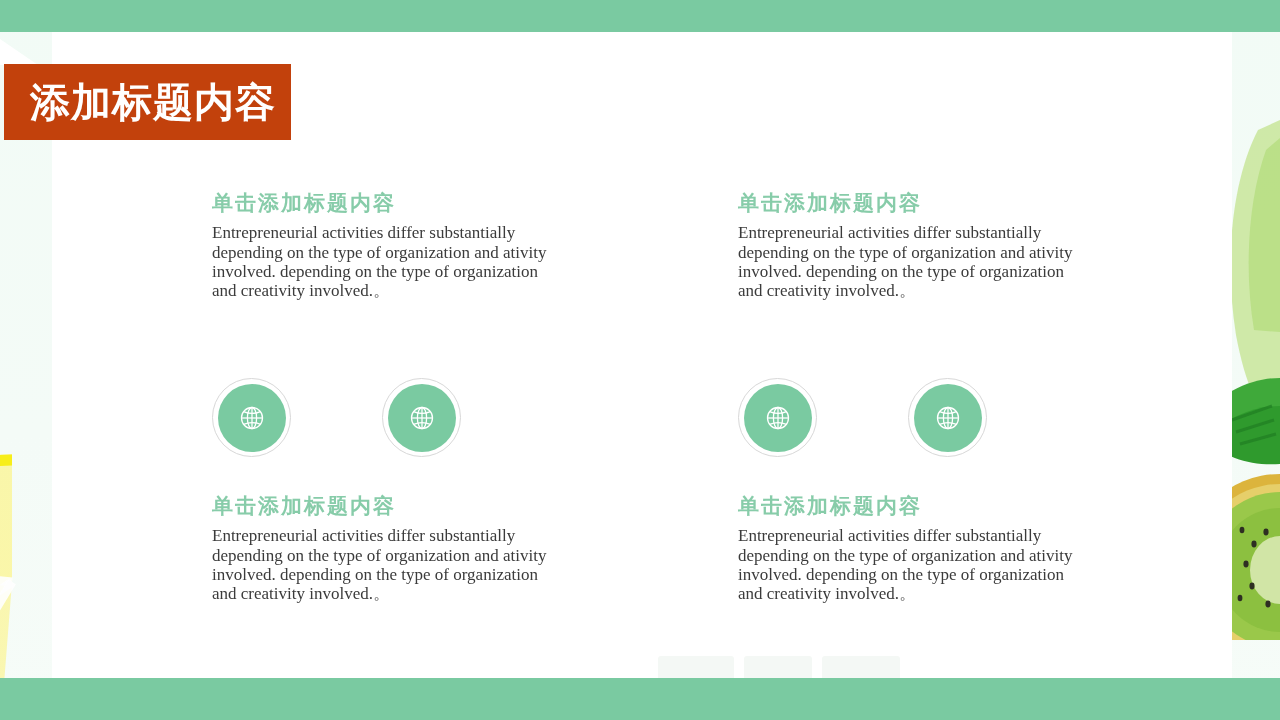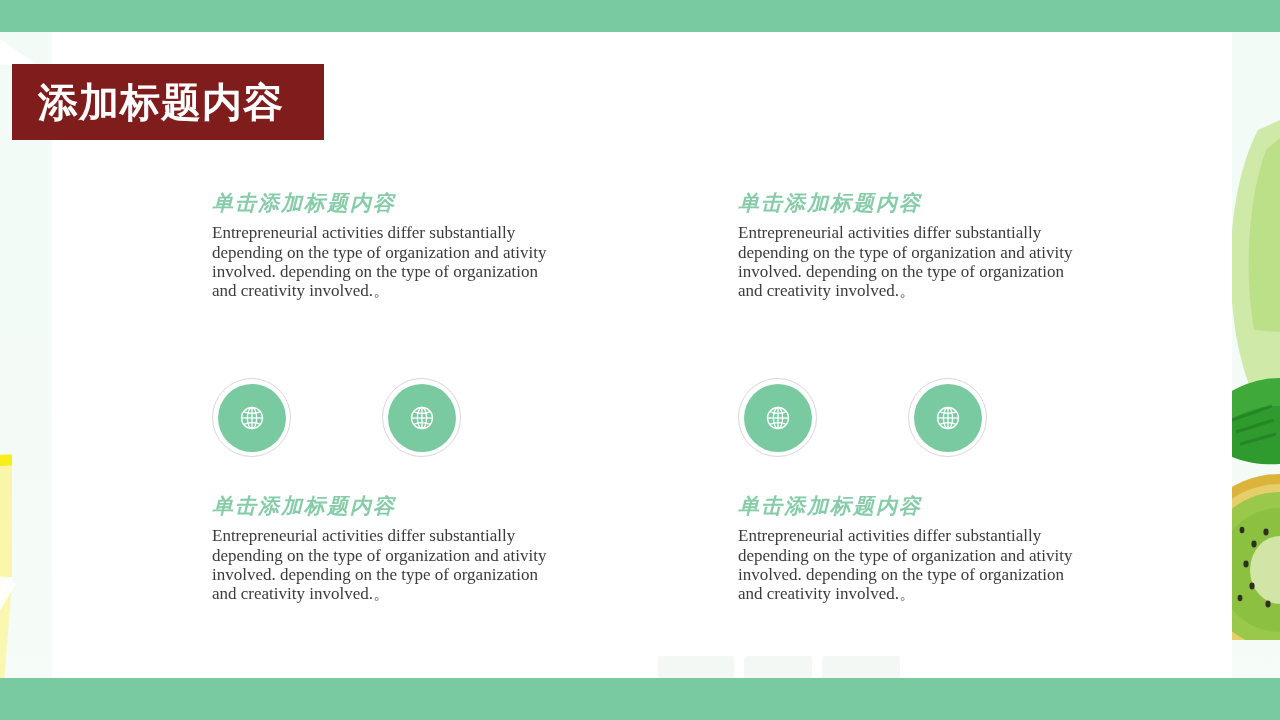--- a/index.html
+++ b/index.html
@@ -66,23 +66,23 @@
     position: absolute;
     right: 0px; top: 120px;
     width: 118px; height: 520px;
     pointer-events: none;
     overflow: hidden;
   }
 
   
   .title-banner {
     position: absolute;
-    left: 12px; top: 64px;
-    width: 312px; height: 76px;
-    background: #7f1d1d;
+    left: 4px; top: 64px;
+    width: 287px; height: 76px;
+    background: #c2410c;
     display: flex;
     align-items: center;
   }
   .title-text {
     color: #ffffff;
     font-size: 40px;
     font-weight: bold;
     letter-spacing: 1px;
     padding-left: 26px;
     line-height: 1;
@@ -114,21 +114,20 @@
   .block-br { left: 526px; top: 303px; }
 
   .block-title {
     color: #87cca9;
     font-size: 21px;
     font-weight: bold;
     letter-spacing: 2px;
     line-height: 1.25;
     margin-bottom: 7px;
     white-space: nowrap;
-    font-style: italic;
   }
 
   .block-body {
     font-family: "Liberation Serif", serif;
     color: #3b3b3b;
     font-size: 17px;
     line-height: 19.4px;
     width: 345px;
   }
 

